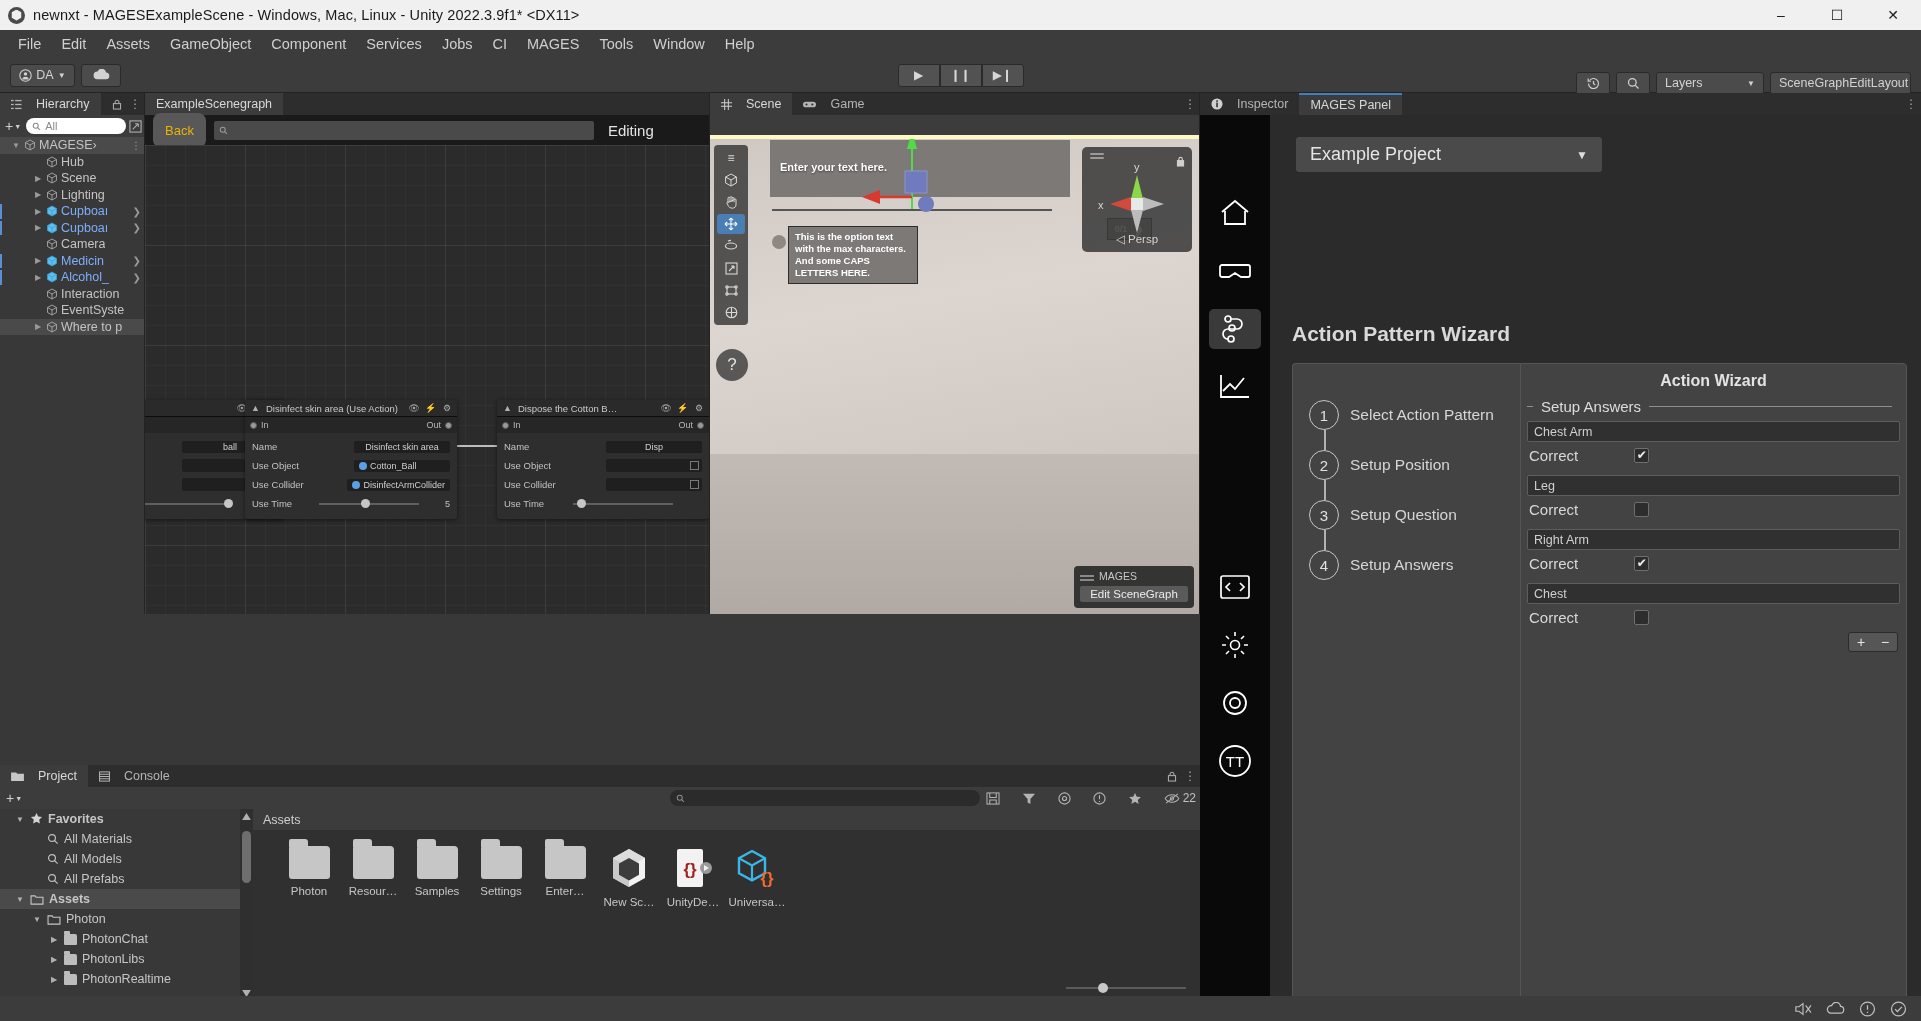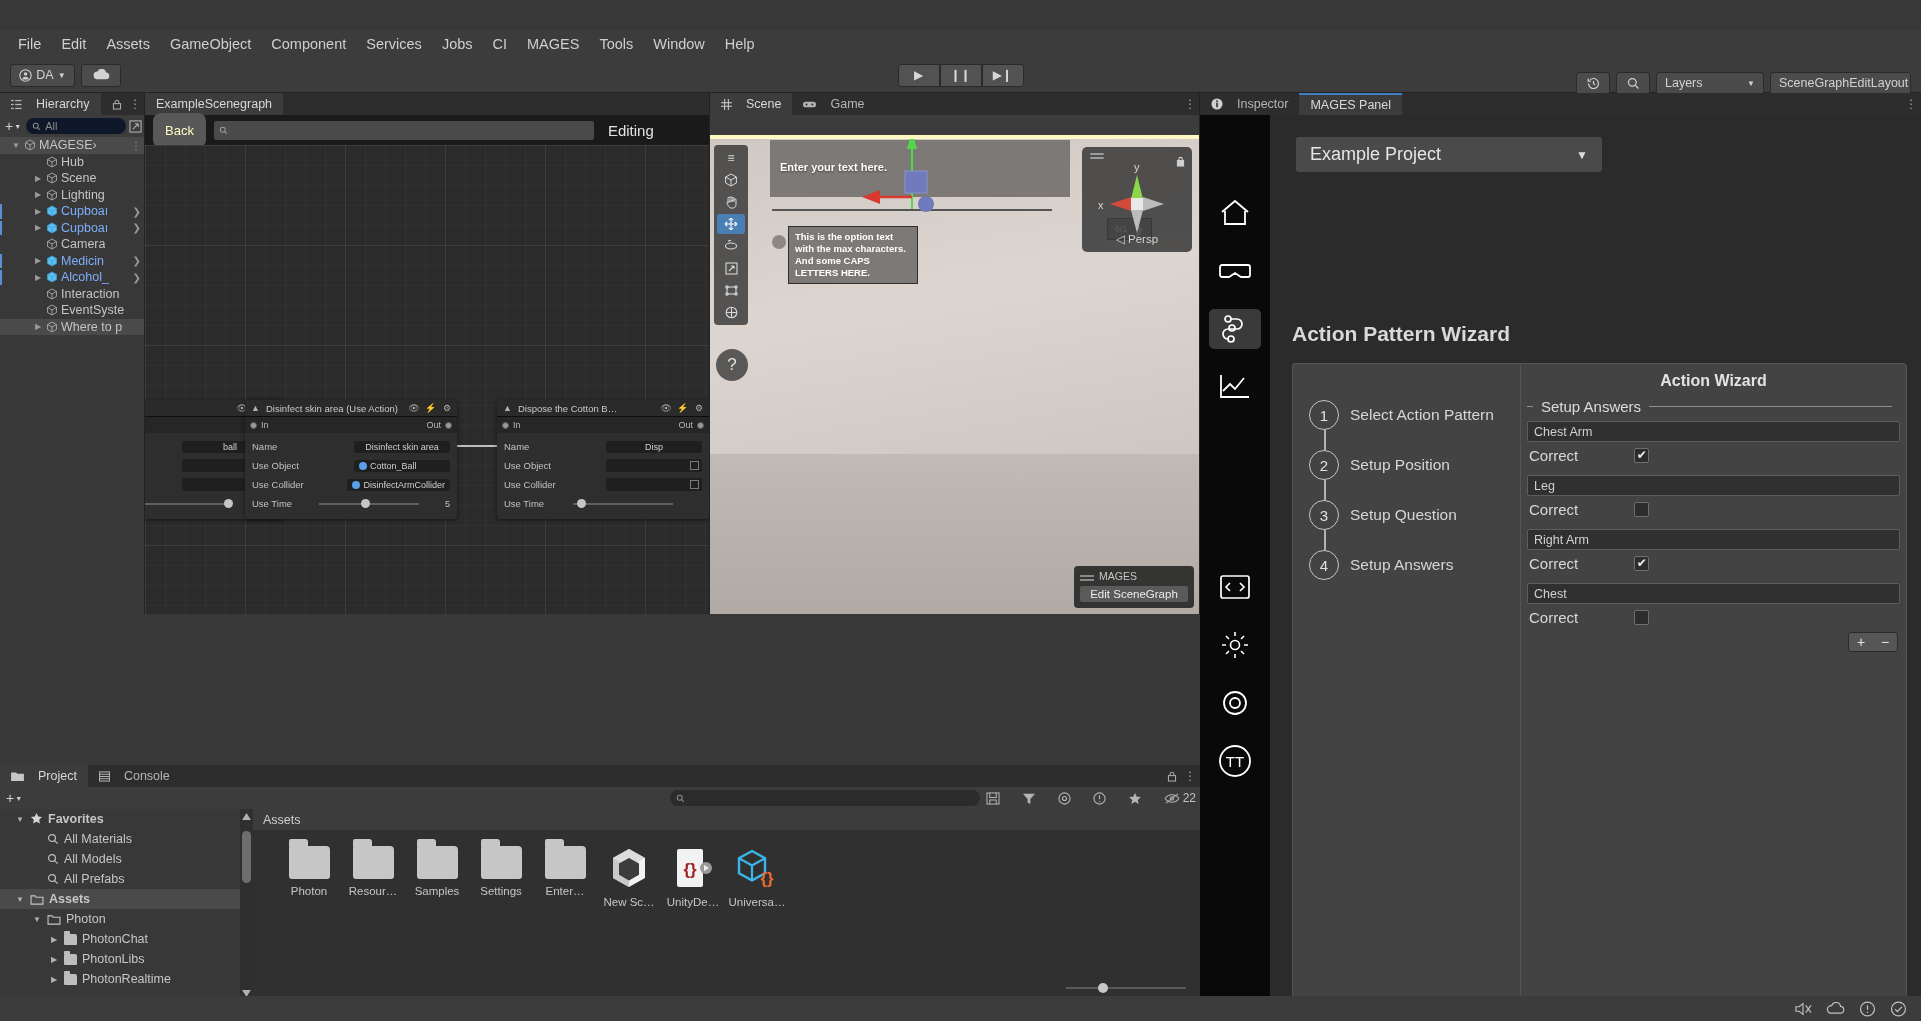--- a/index.html
+++ b/index.html
@@ -69,38 +69,38 @@
     font-size: 12.5px; color: #b4b4b4; background: #2d2d2d;
   }
   .tab.active { background: #3c3c3c; color: #d8d8d8; }
   .tab.active-blue { background: #3c3c3c; color: #d8d8d8; border-top: 2px solid #3f7fbf; }
   .tab-tools { position: absolute; right: 4px; top: 0; height: 22px; display: flex; align-items: center; gap: 7px; color: #a8a8a8; font-size: 12px; }
 
   
   #hierarchy { left: 0; top: 93px; width: 145px; height: 521px; background: #383838; }
   .hsearchrow { height: 22px; background: #3c3c3c; display: flex; align-items: center; padding: 0 3px; gap: 3px; }
   .plus-dd { color: #cfcfcf; font-size: 14px; display: flex; align-items: center; gap: 1px; padding: 0 2px;}
-  .hsearch { flex: 1; height: 16px; background: #0f172a; border-radius: 8px; display: flex; align-items: center;
+  .hsearch { flex: 1; height: 16px; background: #ffffff; border-radius: 8px; display: flex; align-items: center;
              padding: 0 6px; gap: 4px; font-size: 11px; color: #8a8a8a; text-align: center; }
   .tree { font-size: 12.5px; color: #c4c4c4; }
   .trow { height: 16.5px; display: flex; align-items: center; gap: 3px; white-space: nowrap; overflow: hidden; position: relative; }
   .trow.root { background: #4a4a4a; }
   .trow.sel { background: #4a4a4a; }
   .tri { width: 10px; font-size: 8px; color: #9a9a9a; text-align: center; flex: 0 0 auto; }
   .cube { width: 12px; height: 12px; flex: 0 0 auto; }
   .tlbl { overflow: hidden; text-overflow: clip; }
   .tlbl.prefab { color: #7daefc; }
   .vbar { position: absolute; left: 0; top: 1px; bottom: 1px; width: 2px; background: #5a8fd8; }
   .chev-r { margin-left: auto; color: #9a9a9a; font-size: 10px; padding-right: 4px; }
 
   
   #scenegraph { left: 145px; top: 93px; width: 565px; height: 521px; background: #232323; }
   .sg-tabbar { height: 22px; background: #2d2d2d; display:flex; }
   .sg-toolbar { height: 30px; background: #1a1a1a; display: flex; align-items: center; padding: 0 8px; gap: 8px; }
-  .sg-back { background: #585858; color: #fef9c3; font-size: 13px; padding: 10px 12px; border-radius: 8px; }
+  .sg-back { background: #585858; color: #eab308; font-size: 13px; padding: 10px 12px; border-radius: 8px; }
   .sg-search { flex: 1; height: 19px; background: #4a4a4a; border-radius: 2px; display:flex; align-items:center; gap: 4px; padding: 0 5px;
                font-size: 11px; color: #9a9a9a; max-width: 380px;}
   .sg-editing { font-size: 15px; color: #e3e3e3; margin-left: 6px; }
   .sg-canvas { position: absolute; left: 0; top: 52px; right: 0; bottom: 0; overflow: hidden;
     background-color: #2b2b2b;
     background-image:
       linear-gradient(to right, rgba(255,255,255,.028) 1px, transparent 1px),
       linear-gradient(to bottom, rgba(255,255,255,.028) 1px, transparent 1px),
       linear-gradient(to right, rgba(255,255,255,.055) 1px, transparent 1px),
       linear-gradient(to bottom, rgba(255,255,255,.055) 1px, transparent 1px);
@@ -225,20 +225,29 @@
   
   .statusbar { position:absolute; left:0; bottom:0; width: 1921px; height: 25px; background: #3c3c3c;
                display:flex; align-items:center; justify-content: flex-end; gap: 14px; padding-right: 14px; color: #c0c0c0; font-size: 13px;}
   .sep-v { width:1px; height: 521px; background:#232323; position:absolute; top:93px; }
 </style>
 </head>
 <body>
 
 <div id="app">
 
+  <div class="titlebar">
+    <div class="unity-logo"></div>
+    <div class="title-text">newnxt - MAGESExampleScene - Windows, Mac, Linux - Unity 2022.3.9f1* &lt;DX11&gt;</div>
+    <div class="win-ctrls">
+      <div class="win-btn">–</div>
+      <div class="win-btn">☐</div>
+      <div class="win-btn close">✕</div>
+    </div>
+  </div>
 
   <div class="menubar" id="menubar">
       <div class="mi">File</div>
       <div class="mi">Edit</div>
       <div class="mi">Assets</div>
       <div class="mi">GameObject</div>
       <div class="mi">Component</div>
       <div class="mi">Services</div>
       <div class="mi">Jobs</div>
       <div class="mi">CI</div>

